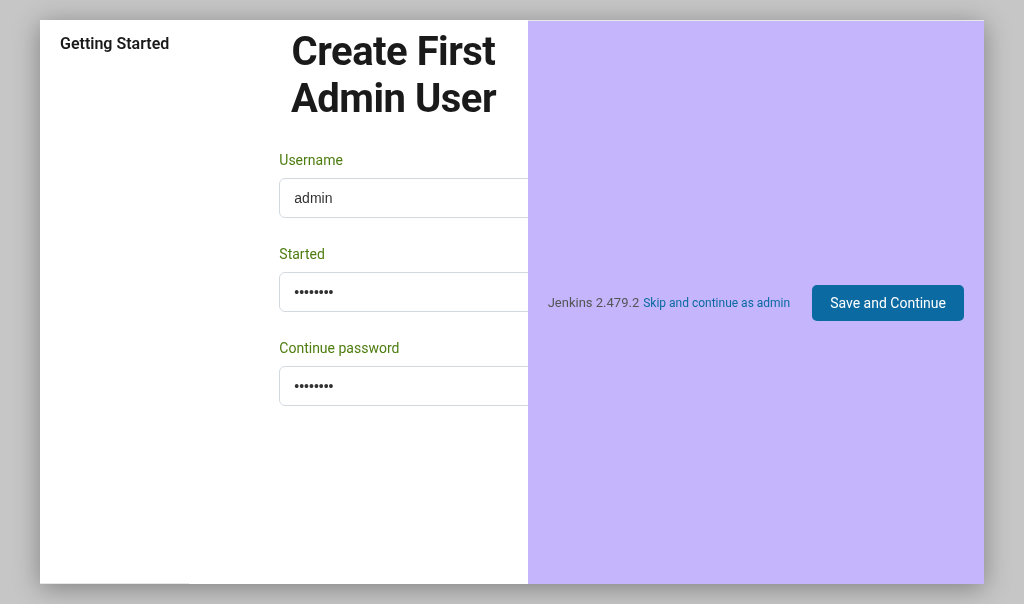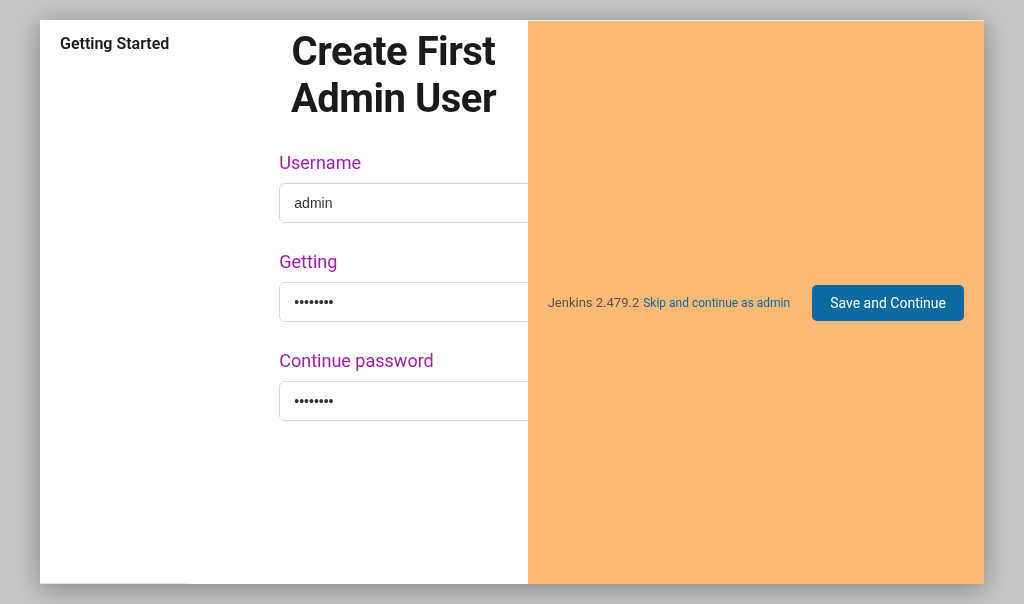--- a/index.html
+++ b/index.html
@@ -49,43 +49,43 @@
       color: #1a1a1a;
       margin-bottom: 30px;
       letter-spacing: -0.5px;
       text-align: center;
     }
     .form-group {
       margin-bottom: 28px;
     }
     .form-label {
       display: block;
-      font-size: 18px;
-      color: #a21caf;
+      font-size: 14px;
+      color: #4d7c0f;
       font-weight: 400;
       margin-bottom: 10px;
     }
     .form-input {
       width: 610px;
       height: 40px;
       padding: 8px 14px;
       font-size: 14px;
       color: #333;
       border: 1px solid #d3d9e0;
       border-radius: 6px;
       background: #fff;
       font-family: Liberation Sans, sans-serif;
     }
     .modal-footer {
       border-top: 1px solid #e8e8e8;
       padding: 14px 20px;
       display: flex;
       align-items: center;
       justify-content: space-between;
-      background: #fdba74;
+      background: #c4b5fd;
     }
     .version {
       font-size: 13px;
       color: #555;
     }
     .footer-actions {
       display: flex;
       align-items: center;
       gap: 18px;
     }
@@ -143,21 +143,21 @@
   <div class="modal-body">
     <div class="content-wrap">
       <h1 class="page-title">Create First Admin User</h1>
 
       <div class="form-group">
         <label class="form-label">Username</label>
         <input class="form-input" type="text" value="admin" style="">
       </div>
 
       <div class="form-group">
-        <label class="form-label">Getting</label>
+        <label class="form-label">Started</label>
         <input class="form-input" type="text" value="••••••••" style="">
       </div>
 
       <div class="form-group">
         <label class="form-label">Continue password</label>
         <input class="form-input" type="text" value="••••••••" style="">
       </div>
 
 
     </div>

